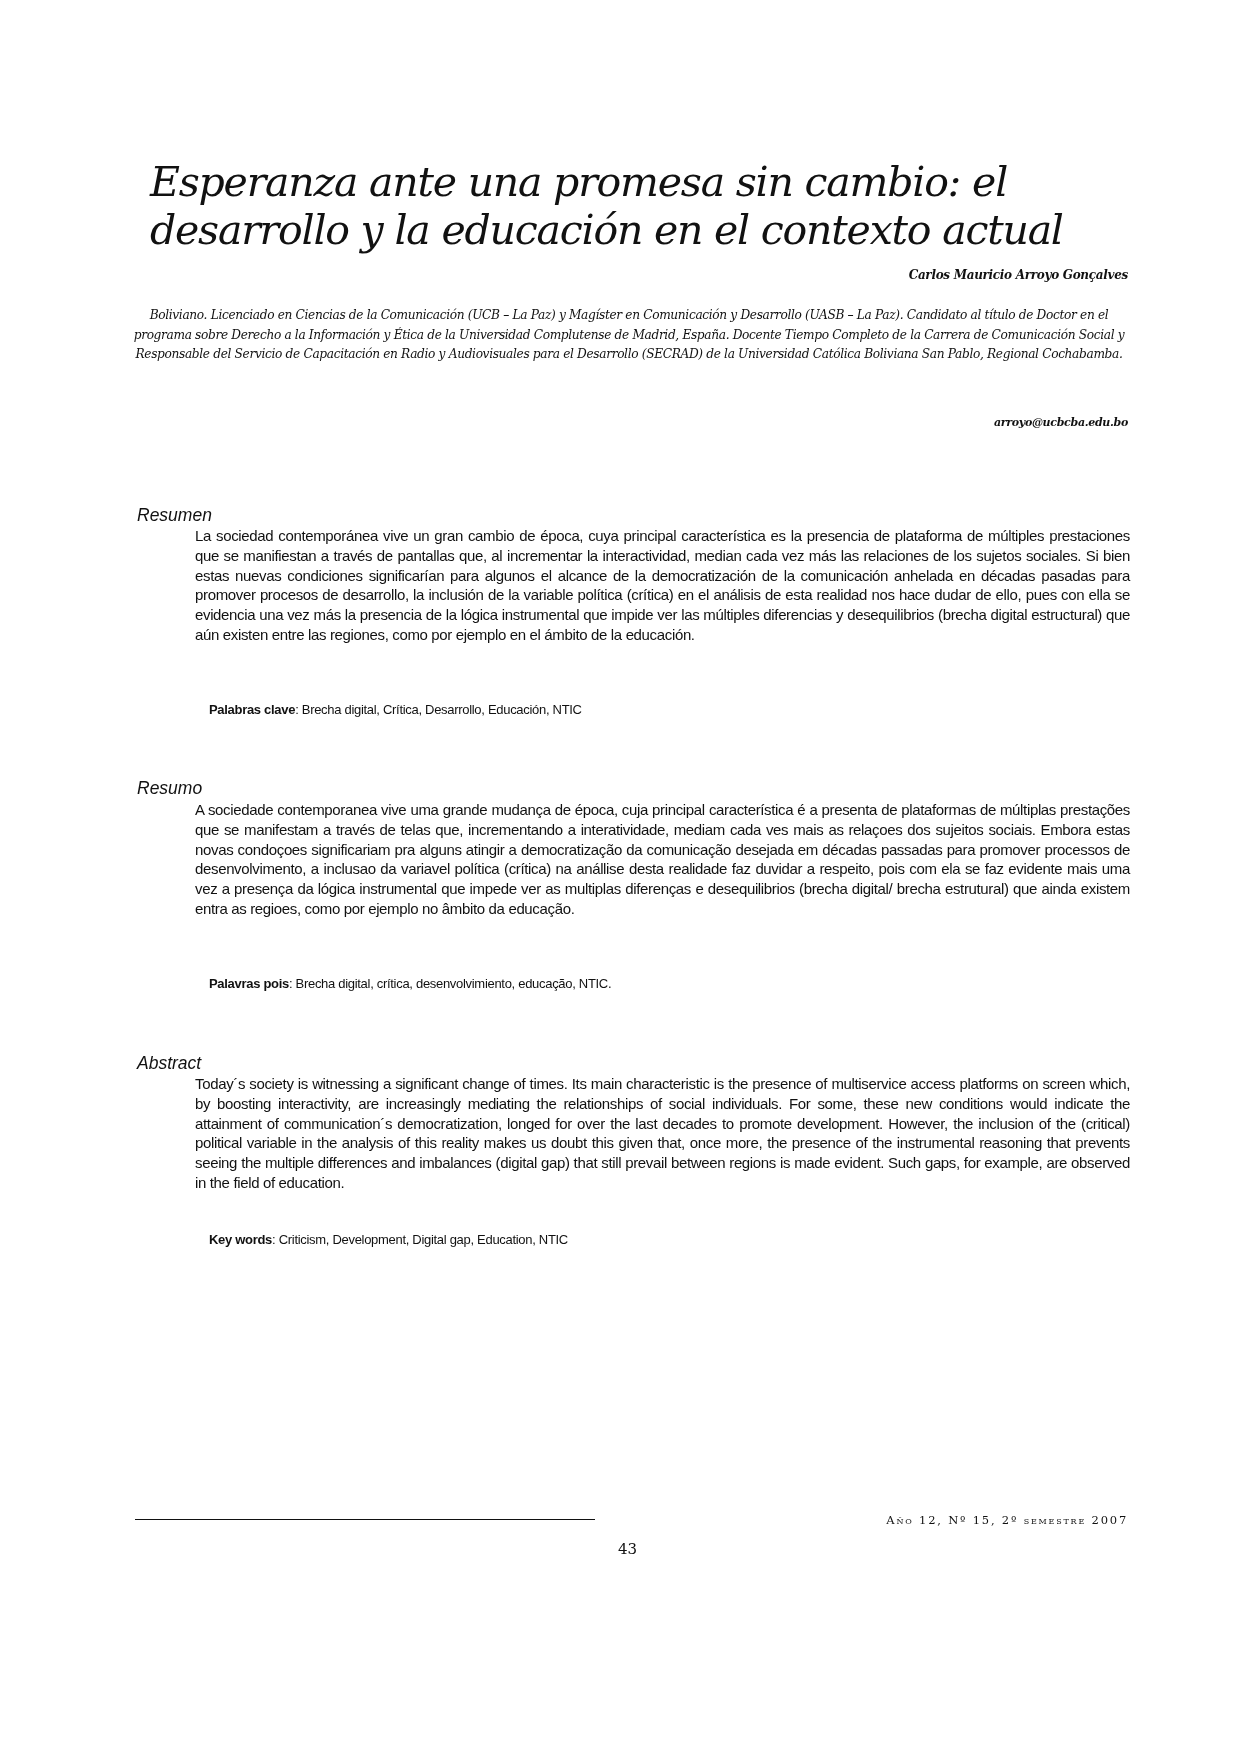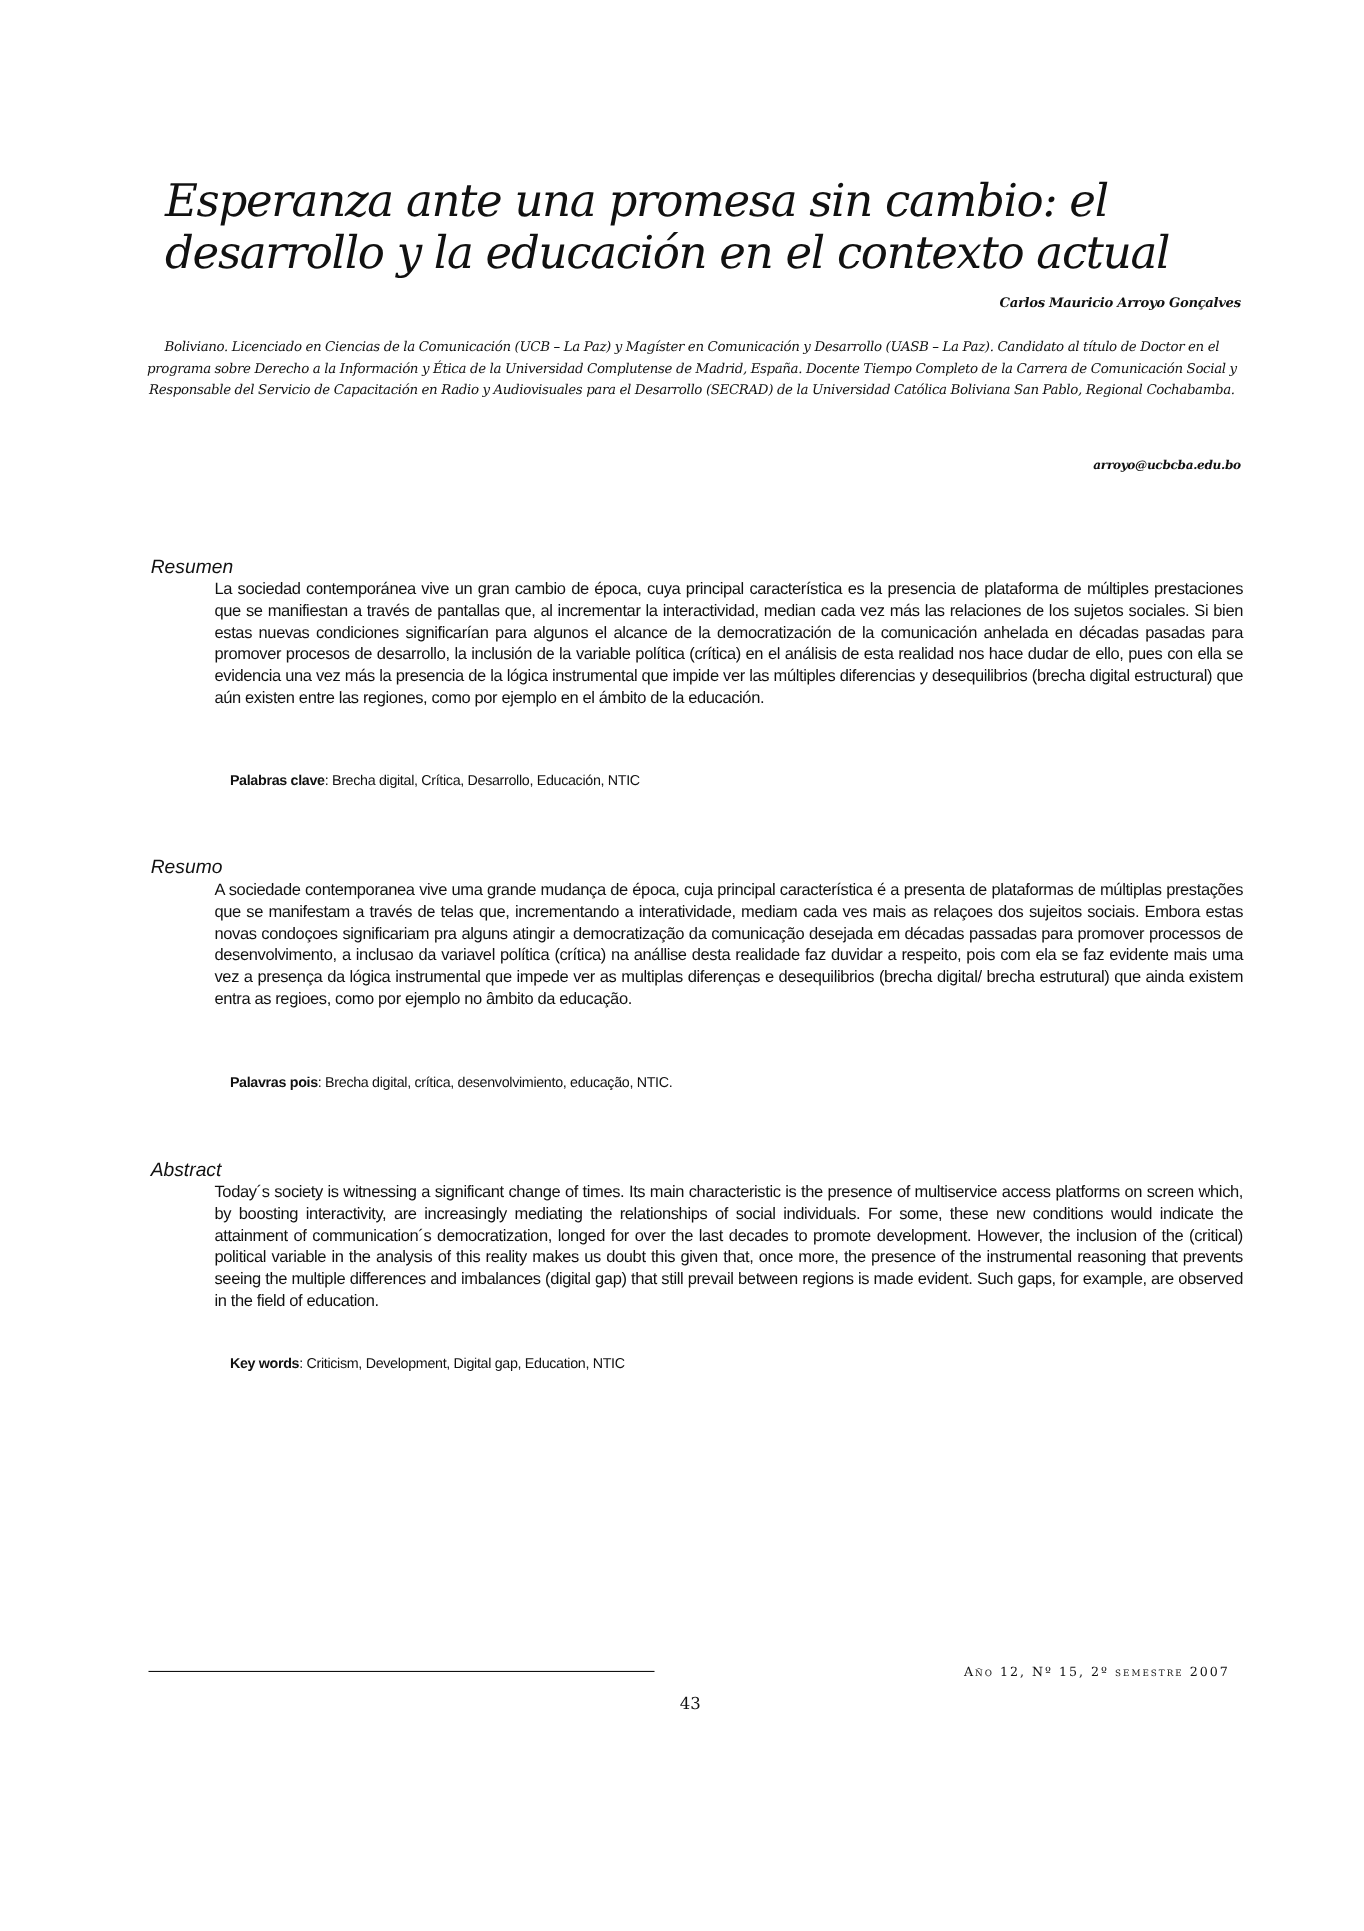--- a/index.html
+++ b/index.html
@@ -14,21 +14,21 @@
          font-size: 12.2px; line-height: 19.5px; letter-spacing: -0.35px; }
   .email { position: absolute; right: 112px; top: 416px; font-size: 11px; font-weight: bold; letter-spacing: -0.3px; }
 
   .section-head { position: absolute; left: 137px; font-size: 17.5px; font-style: italic; }
   .body-text { position: absolute; left: 195px; width: 935px; font-size: 15px; line-height: 19.8px;
                text-align: justify; letter-spacing: -0.35px; margin: 0; }
   .keywords { position: absolute; left: 209px; font-size: 13px; letter-spacing: -0.3px; }
   .keywords b { font-weight: bold; }
 
   .rule { position: absolute; left: 135px; top: 1519px; width: 460px; height: 1px; background: #111; }
-  .issue { position: absolute; right: 122px; top: 1513px; font-size: 11.5px; letter-spacing: 1.8px; font-variant: small-caps; }
+  .issue { position: absolute; right: 112px; top: 1513px; font-size: 11.5px; letter-spacing: 1.8px; font-variant: small-caps; }
   .pagenum { position: absolute; left: 618px; top: 1540px; font-size: 15px; }
 </style>
 </head>
 <body>
 
 <h1 class="title serif-it">Esperanza ante una promesa sin cambio: el desarrollo y la educación en el contexto actual</h1>
 <div class="author serif-it">Carlos Mauricio Arroyo Gonçalves</div>
 <div class="bio serif-it">Boliviano. Licenciado en Ciencias de la Comunicación (UCB – La Paz) y Magíster en Comunicación y Desarrollo (UASB – La Paz). Candidato al título de Doctor en el programa sobre Derecho a la Información y Ética de la Universidad Complutense de Madrid, España. Docente Tiempo Completo de la Carrera de Comunicación Social y Responsable del Servicio de Capacitación en Radio y Audiovisuales para el Desarrollo (SECRAD) de la Universidad Católica Boliviana San Pablo, Regional Cochabamba.</div>
 <div class="email serif-it">arroyo@ucbcba.edu.bo</div>
 

